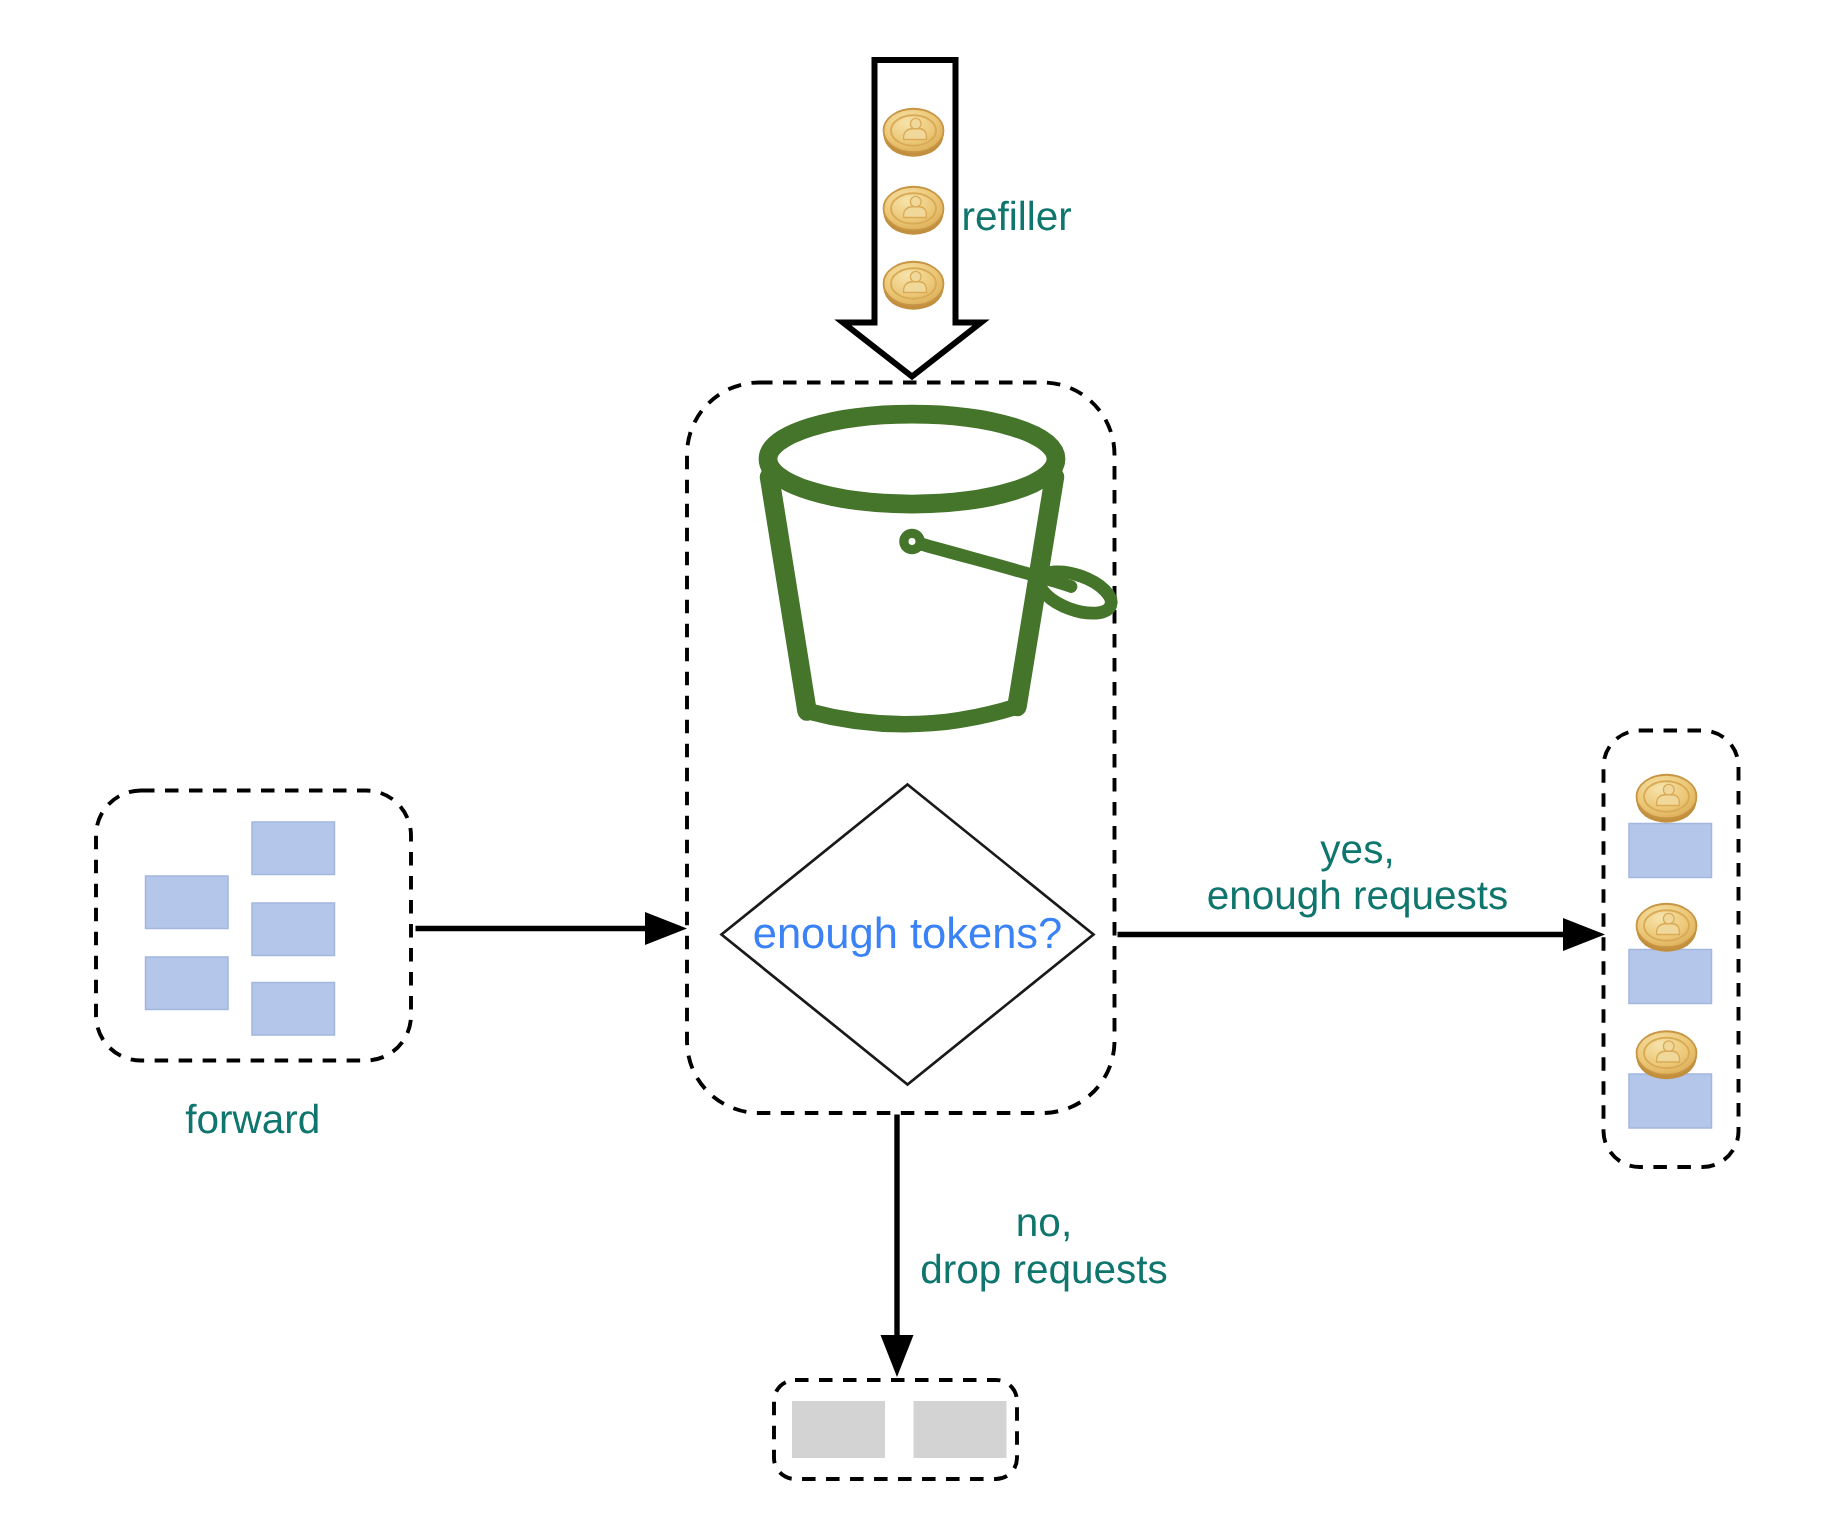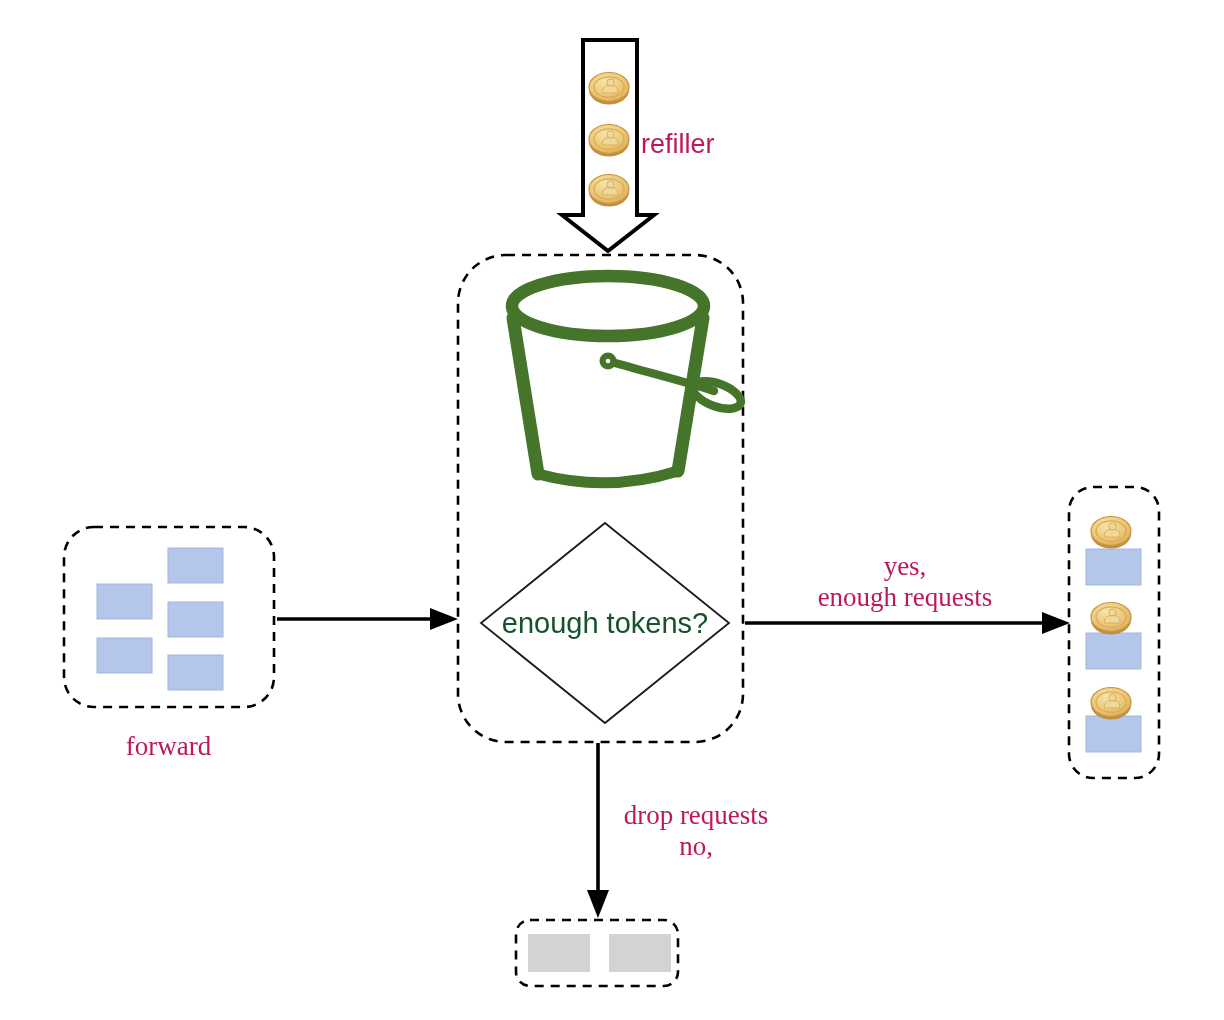--- a/index.html
+++ b/index.html
@@ -18,35 +18,35 @@
   }
   .diagram-svg {
     position: absolute;
     left: 0;
     top: 0;
   }
   .lbl {
     position: absolute;
     font-size: 27px;
     line-height: 31px;
-    color: #be185d;
+    color: #0f766e;
     white-space: nowrap;
   }
-  .lbl.center { text-align: center; font-family: Liberation Serif, serif; }
+  .lbl.center { text-align: center; }
   .decision-label {
     position: absolute;
     left: 477px;
     top: 519px;
     width: 256px;
     height: 208px;
     display: flex;
     align-items: center;
     justify-content: center;
     font-size: 29px;
-    color: #14532d;
+    color: #3b82f6;
   }
   .refiller-label { left: 641px; top: 129px; }
   .requests-label { left: 63px; top: 731px; width: 211px; }
   .yes-label { left: 760px; top: 551px; width: 290px; }
   .no-label  { left: 596px; top: 800px; width: 200px; }
 </style>
 </head>
 <body>
 
 <div class="stage">
@@ -134,17 +134,17 @@
   <div class="decision-label">enough tokens?</div>
 
   <div class="lbl center requests-label">forward</div>
 
   <div class="lbl center yes-label">
     <div>yes,</div>
     <div>enough requests</div>
   </div>
 
   <div class="lbl center no-label">
+    <div>no,</div>
     <div>drop requests</div>
-    <div>no,</div>
   </div>
 
 </div>
 
 </body></html>

